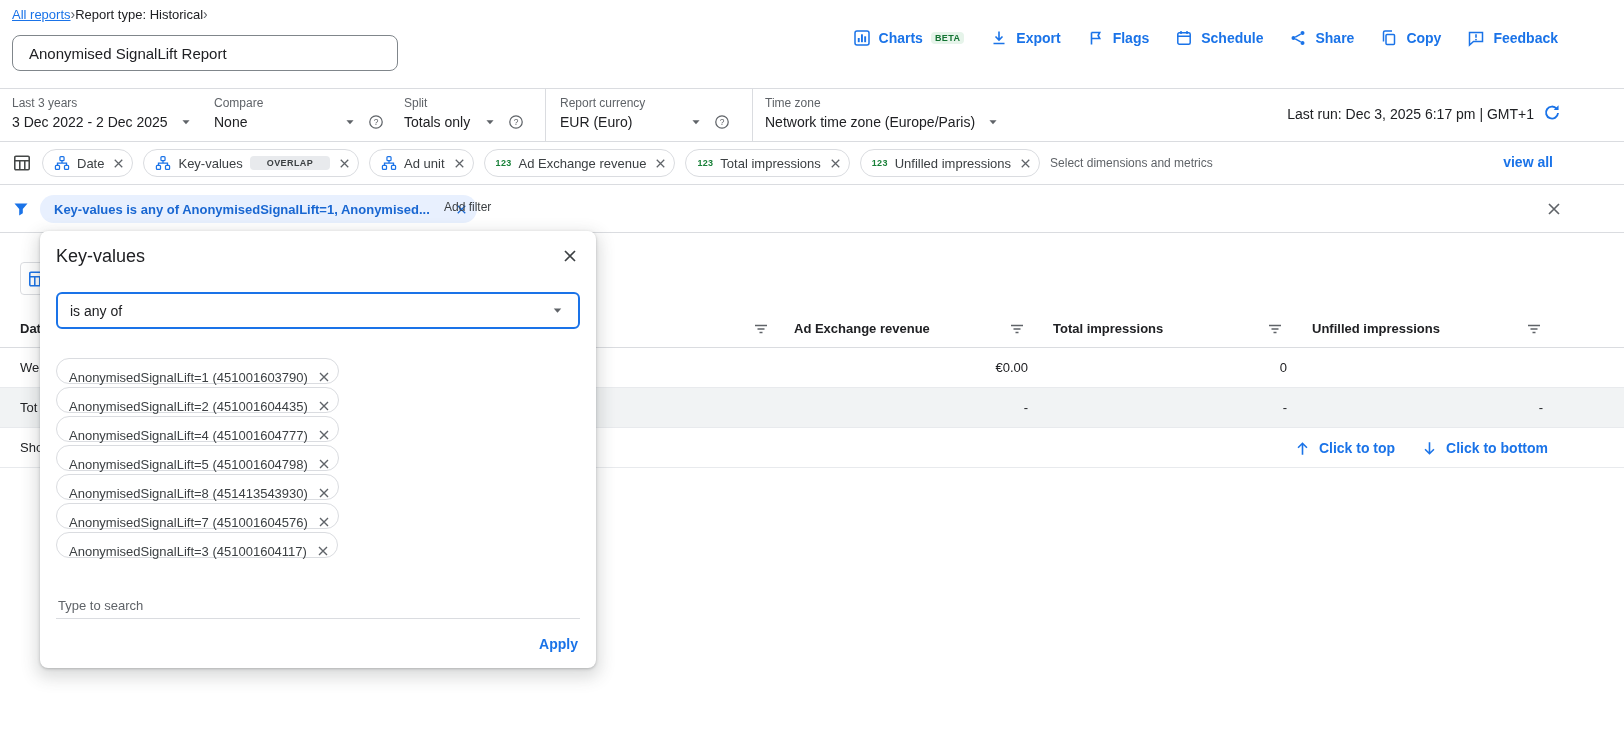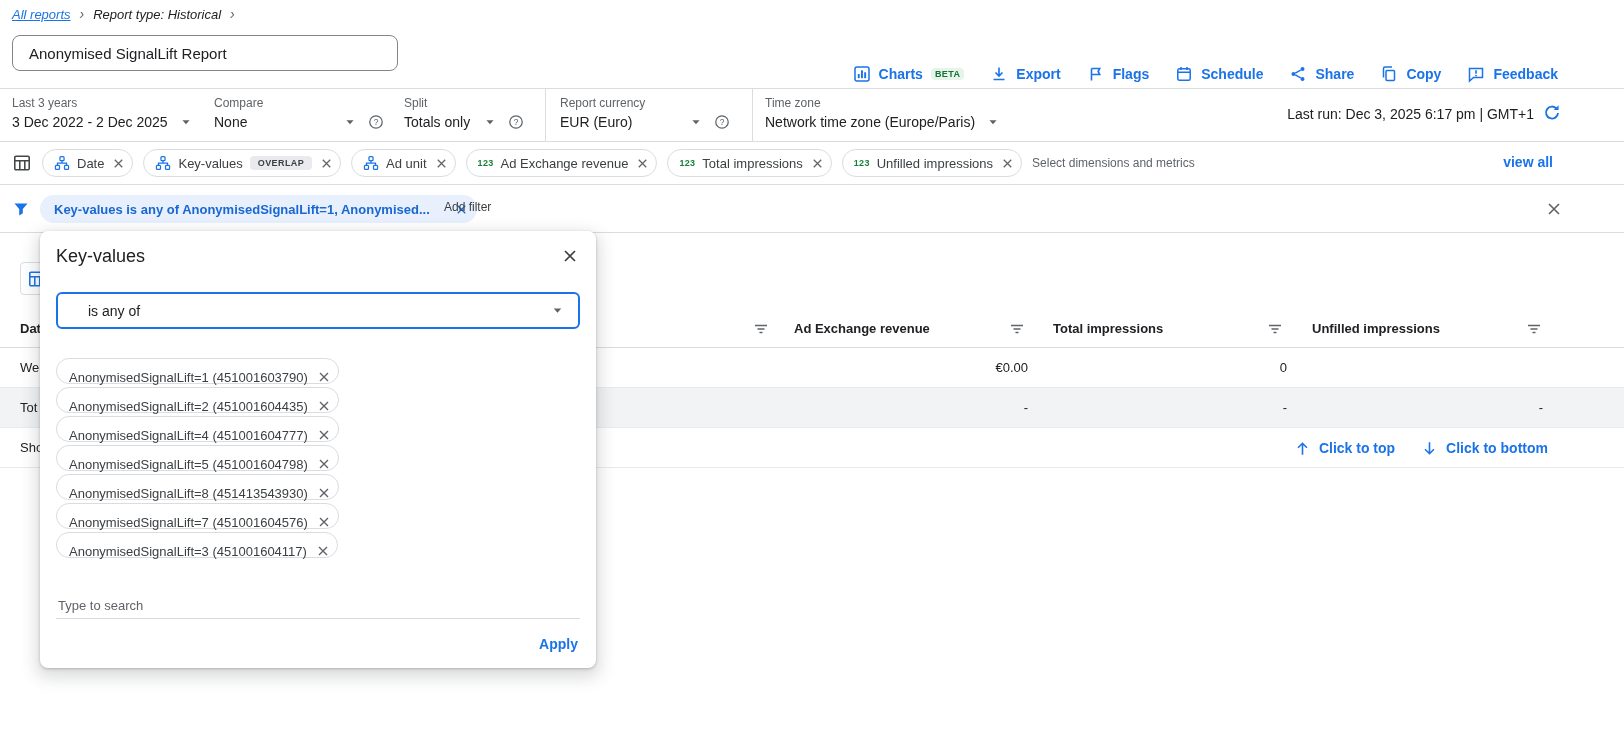--- a/index.html
+++ b/index.html
@@ -6,33 +6,33 @@
   html,body { margin:0; padding:0; }
   body {
     width:1624px; height:753px; position:relative; overflow:hidden;
     background:#fff; color:#202124;
     font-family:"Liberation Sans","DejaVu Sans",sans-serif; font-size:14px;
   }
   .abs { position:absolute; }
   svg.ic { display:block; flex:none; }
 
   
-  .breadcrumb { top:6px; left:12px; display:flex; align-items:center; gap:9px; font-size:13px;font-style:italic; }
+  .breadcrumb { top:6px; left:12px; display:flex; align-items:center; gap:0; font-size:13px; }
   .breadcrumb a { color:#1a73e8; text-decoration:underline; cursor:pointer; }
   .bc-sep { color:#5f6368; font-size:14px; }
 
   
   .report-name { top:35px; left:12px; width:386px; height:36px; border:1px solid #80868b;
     border-radius:8px; padding:0 16px; font-size:15px; color:#202124; outline:none;
     font-family:inherit; background:#fff; }
 
   
   .toolbar { top:29px; right:66px; display:flex; align-items:center; gap:26px; }
   .tb-btn { display:flex; align-items:center; gap:8px; color:#1a73e8; font-size:14px;
-    font-weight:bold; background:none; border:none; padding:0; cursor:pointer; font-family:inherit;margin-top:36px; }
+    font-weight:bold; background:none; border:none; padding:0; cursor:pointer; font-family:inherit; }
   .beta { font-size:9px; font-weight:bold; color:#137333; background:#e6f4ea;
     border-radius:4px; padding:1px 4px; letter-spacing:.4px; }
 
   
   .settings { top:88px; left:0; width:1624px; height:54px;
     border-top:1px solid #dadce0; border-bottom:1px solid #dadce0; }
   .set-label { position:absolute; top:7px; font-size:12px; color:#5f6368; }
   .set-value { position:absolute; top:25px; font-size:14px; color:#202124;
     display:flex; align-items:center; gap:10px; cursor:pointer; }
   .vdiv { position:absolute; top:0; width:1px; height:53px; background:#dadce0; }
@@ -45,21 +45,21 @@
   
   .dimsbar { top:142px; left:0; width:1624px; height:43px; border-bottom:1px solid #dadce0; }
   .dims-inner { position:absolute; left:12px; top:0; height:42px; display:flex; align-items:center; gap:10px; }
   .grid-ico { color:#444746; }
   .chip { display:inline-flex; align-items:center; gap:7px; height:28px;
     padding:0 6px 0 11px; border:1px solid #dadce0; border-radius:16px;
     background:#fff; font-size:13px; color:#3c4043; cursor:pointer; white-space:nowrap; }
   .chip .dim-ico { color:#1a73e8; }
   .metric-ico { color:#188038; font-size:9px; font-weight:bold; letter-spacing:.3px; }
   .overlap { font-size:9px; font-weight:bold; color:#3c4043; background:#e8eaed;
-    border-radius:4px; padding:2px 8px; letter-spacing:.4px; }
+    border-radius:4px; padding:2px 17px; letter-spacing:.4px; }
   .chip-x { color:#5f6368; cursor:pointer; display:flex; }
   .dims-placeholder { color:#5f6368; font-size:12px; }
   .view-all { position:absolute; right:71px; top:12px; color:#1a73e8; font-size:14px;
     font-weight:bold; cursor:pointer; }
 
   
   .filterbar { top:185px; left:0; width:1624px; height:48px; border-bottom:1px solid #dadce0; }
   .funnel { position:absolute; left:12px; top:15px; color:#1a73e8; }
   .filter-chip { position:absolute; left:40px; top:10px; height:28px; display:inline-flex;
     align-items:center; gap:24px; padding:0 8px 0 14px; background:#e8f0fe; border-radius:16px;
@@ -89,21 +89,21 @@
     font-weight:bold; cursor:pointer; background:none; border:none; padding:0; font-family:inherit; }
 
   
   .dialog { top:231px; left:40px; width:556px; height:437px; background:#fff; border-radius:8px;
     box-shadow:0 1px 3px rgba(60,64,67,.3), 0 6px 16px 4px rgba(60,64,67,.18); z-index:10; }
   .dlg-title { position:absolute; left:16px; top:15px; font-size:18px; color:#202124; }
   .dlg-close { position:absolute; right:16px; top:15px; color:#3c4043; background:none;
     border:none; padding:0; cursor:pointer; }
   .dlg-select { position:absolute; left:16px; top:61px; width:524px; height:37px;
     border:2px solid #1a73e8; border-radius:6px; display:flex; align-items:center;
-    padding:0 12px 0 30px; font-size:14px; color:#202124; cursor:pointer; background:#fff;text-align:center; }
+    padding:0 12px 0 12px; font-size:14px; color:#202124; cursor:pointer; background:#fff;text-align:center; }
   .dlg-select .caret { margin-left:auto; }
   .dlg-chips { position:absolute; left:16px; top:127px; display:flex; flex-direction:column;
     align-items:flex-start; gap:3px; }
   .vchip { display:inline-flex; align-items:center; gap:8px; height:26px;
     padding:12px 6px 0 12px; border:1px solid #dadce0; border-radius:13px; background:#fff;
     font-size:13px; color:#3c4043; white-space:nowrap; }
   .dlg-search { position:absolute; left:16px; top:362px; width:524px; height:26px;
     border:none; border-bottom:1px solid #dadce0; font-size:13px; color:#202124;
     outline:none; font-family:inherit; padding:0 2px; background:transparent; }
   .dlg-search::placeholder { color:#5f6368; }

